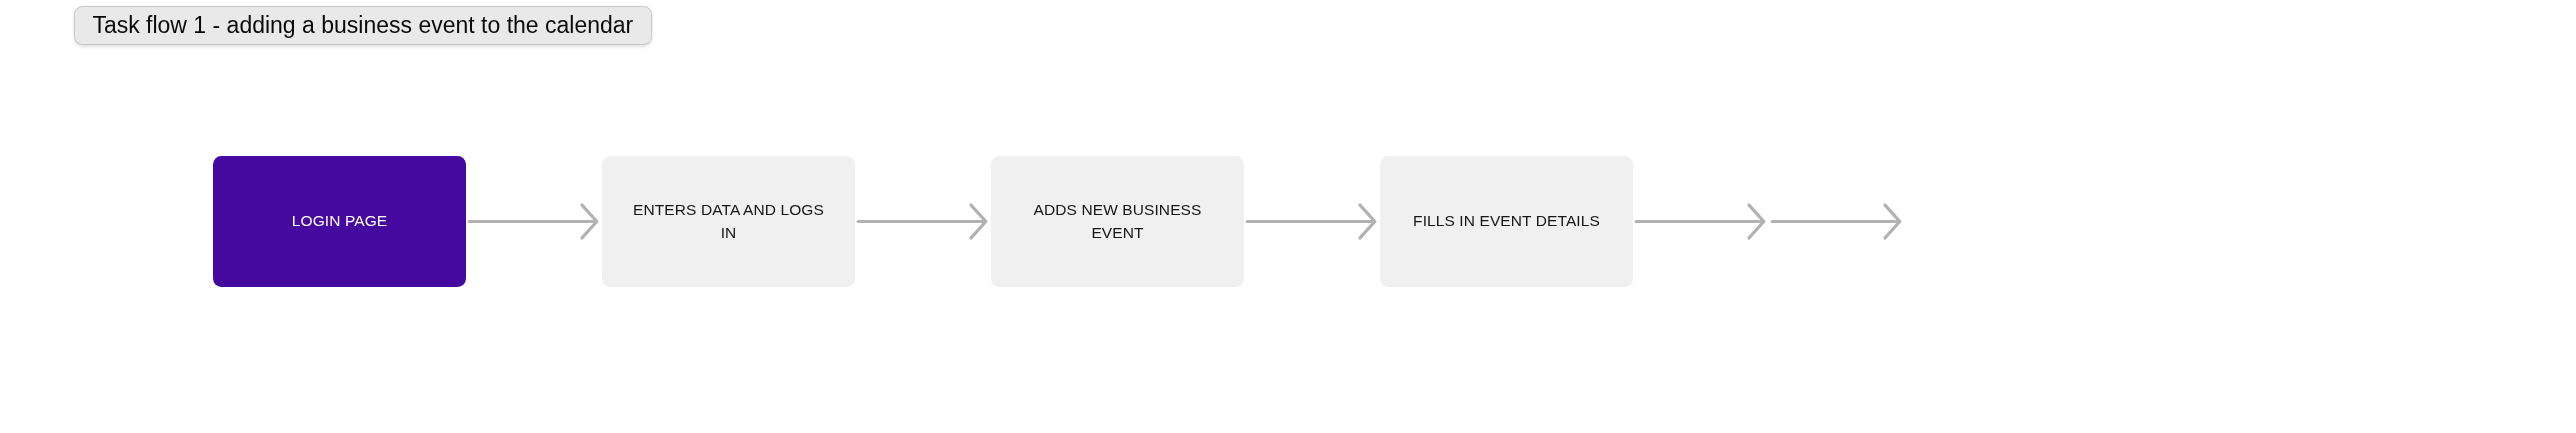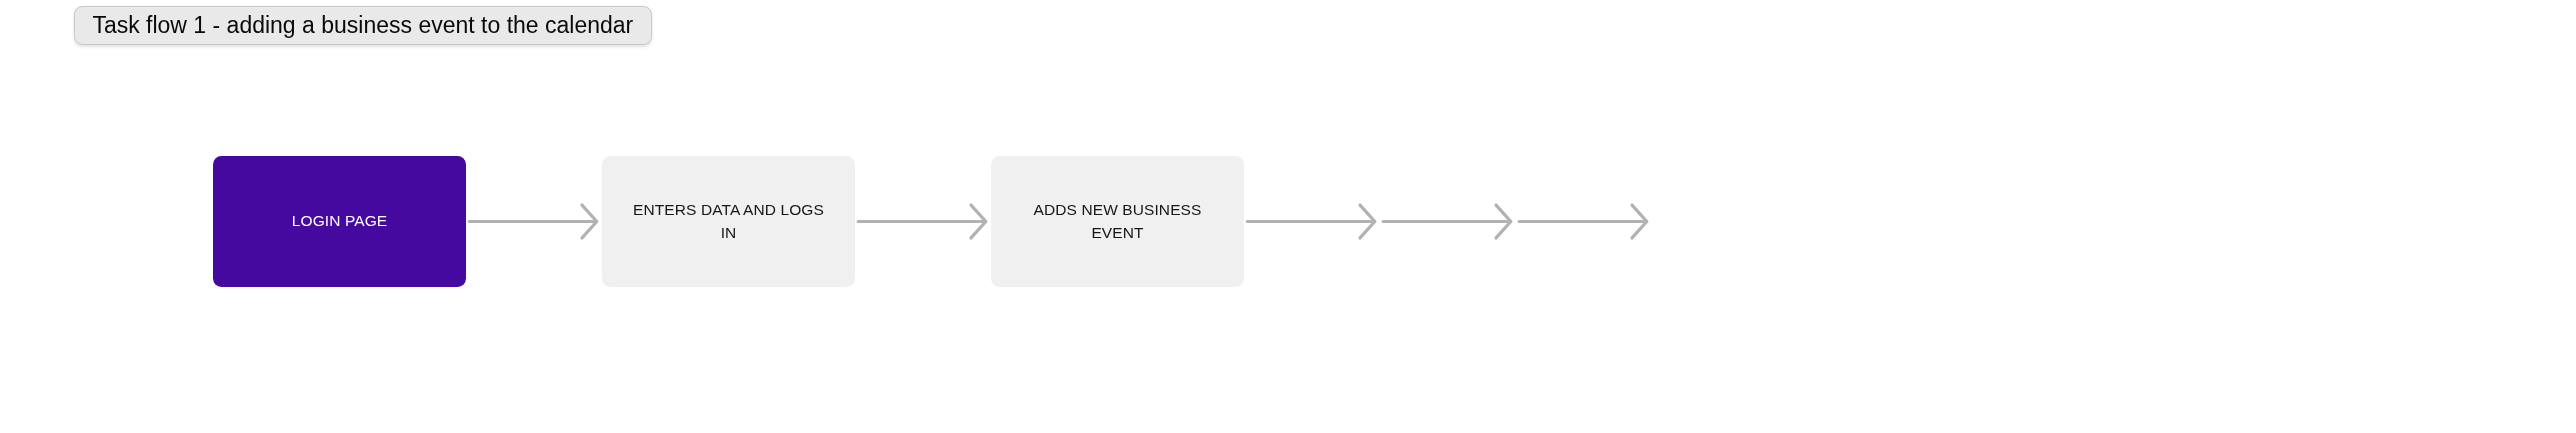--- a/index.html
+++ b/index.html
@@ -121,20 +121,23 @@
 
     <div class="step">
       <span class="step-label">ADDS NEW BUSINESS EVENT</span>
     </div>
 
     <svg class="arrow" viewBox="0 0 211 203" xmlns="http://www.w3.org/2000/svg">
       <line x1="5" y1="101.5" x2="201" y2="101.5"></line>
       <polyline points="180,76 203,101.5 180,127"></polyline>
     </svg>
 
+    <div class="step">
+      <span class="step-label">FILLS IN EVENT DETAILS</span>
+    </div>
 
     <svg class="arrow" viewBox="0 0 211 203" xmlns="http://www.w3.org/2000/svg">
       <line x1="5" y1="101.5" x2="201" y2="101.5"></line>
       <polyline points="180,76 203,101.5 180,127"></polyline>
     </svg>
 
 
     <svg class="arrow" viewBox="0 0 211 203" xmlns="http://www.w3.org/2000/svg">
       <line x1="5" y1="101.5" x2="201" y2="101.5"></line>
       <polyline points="180,76 203,101.5 180,127"></polyline>

